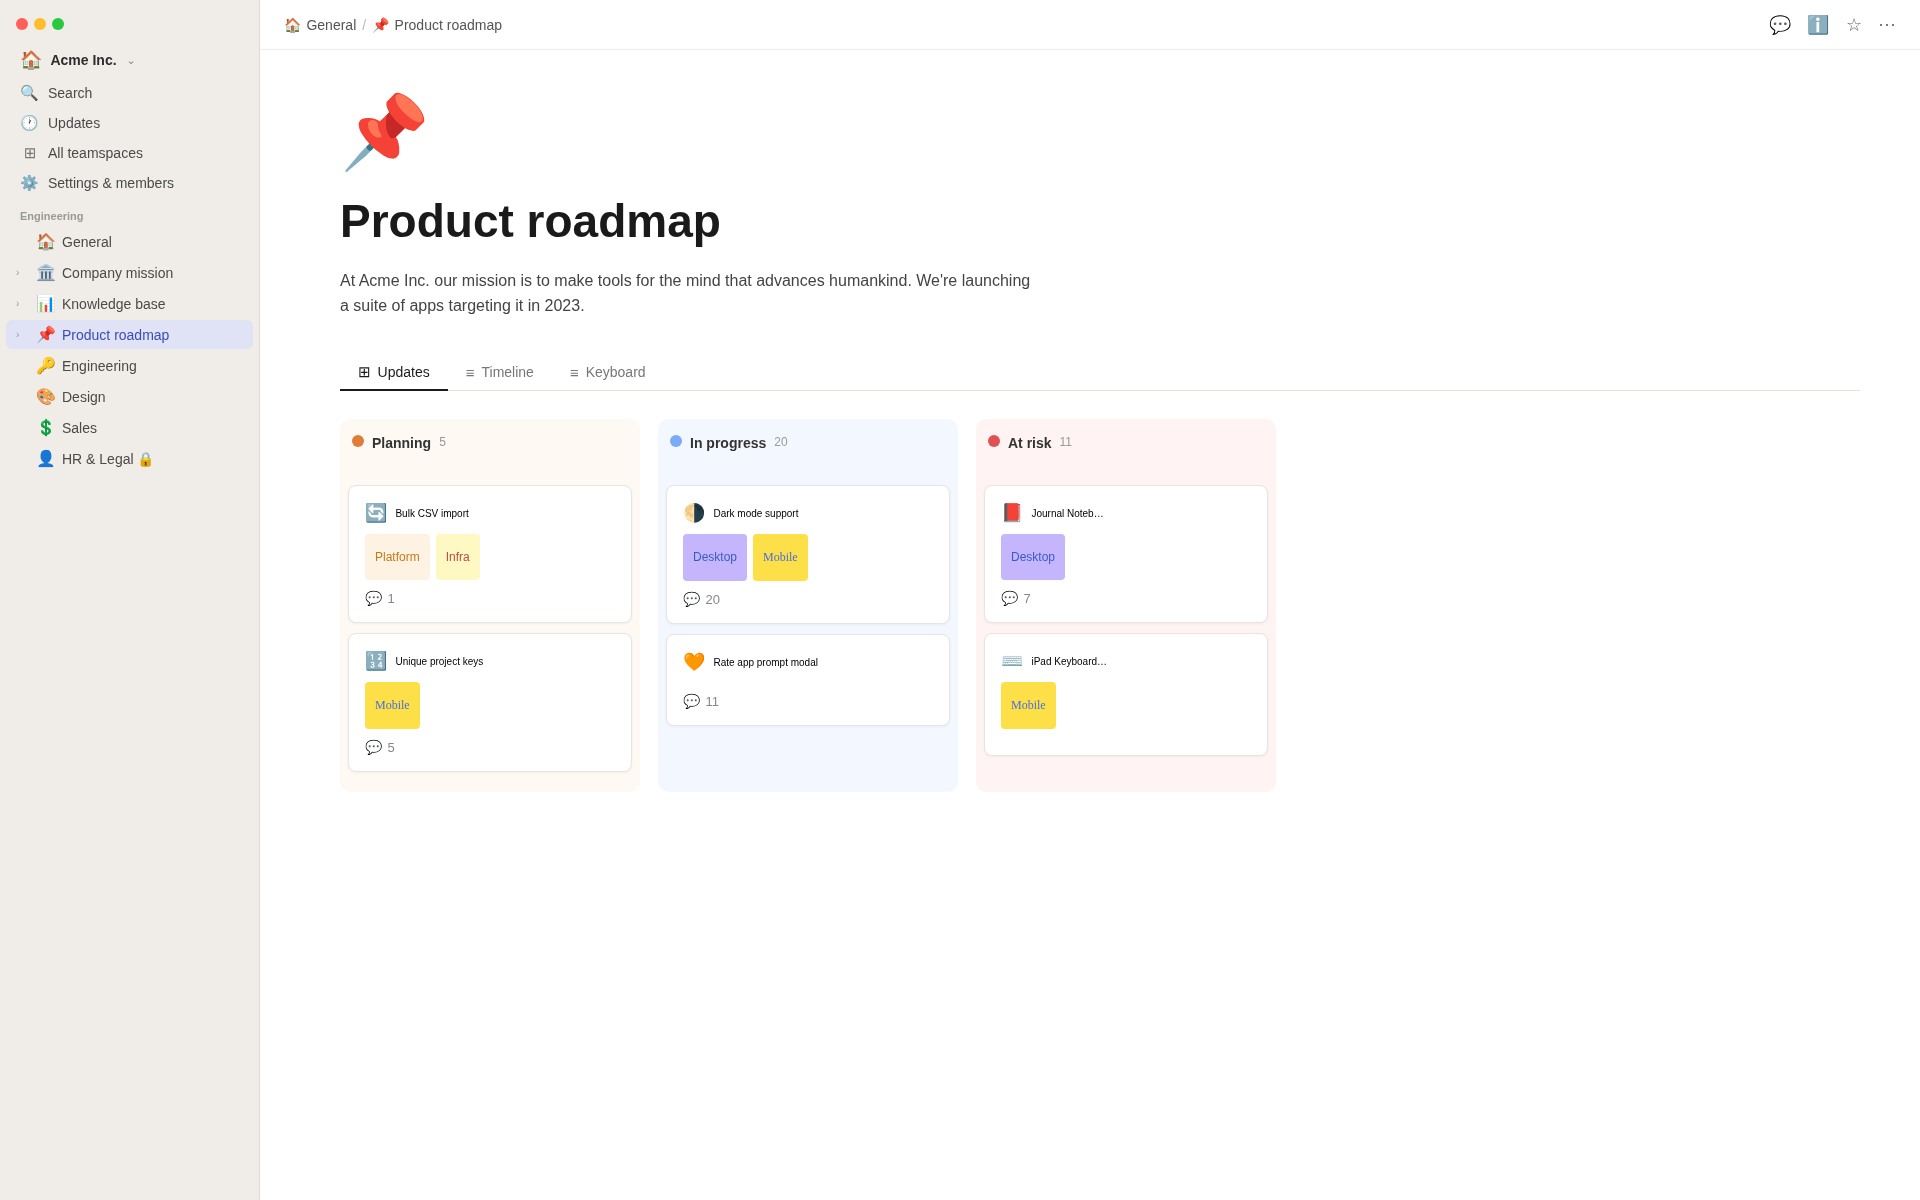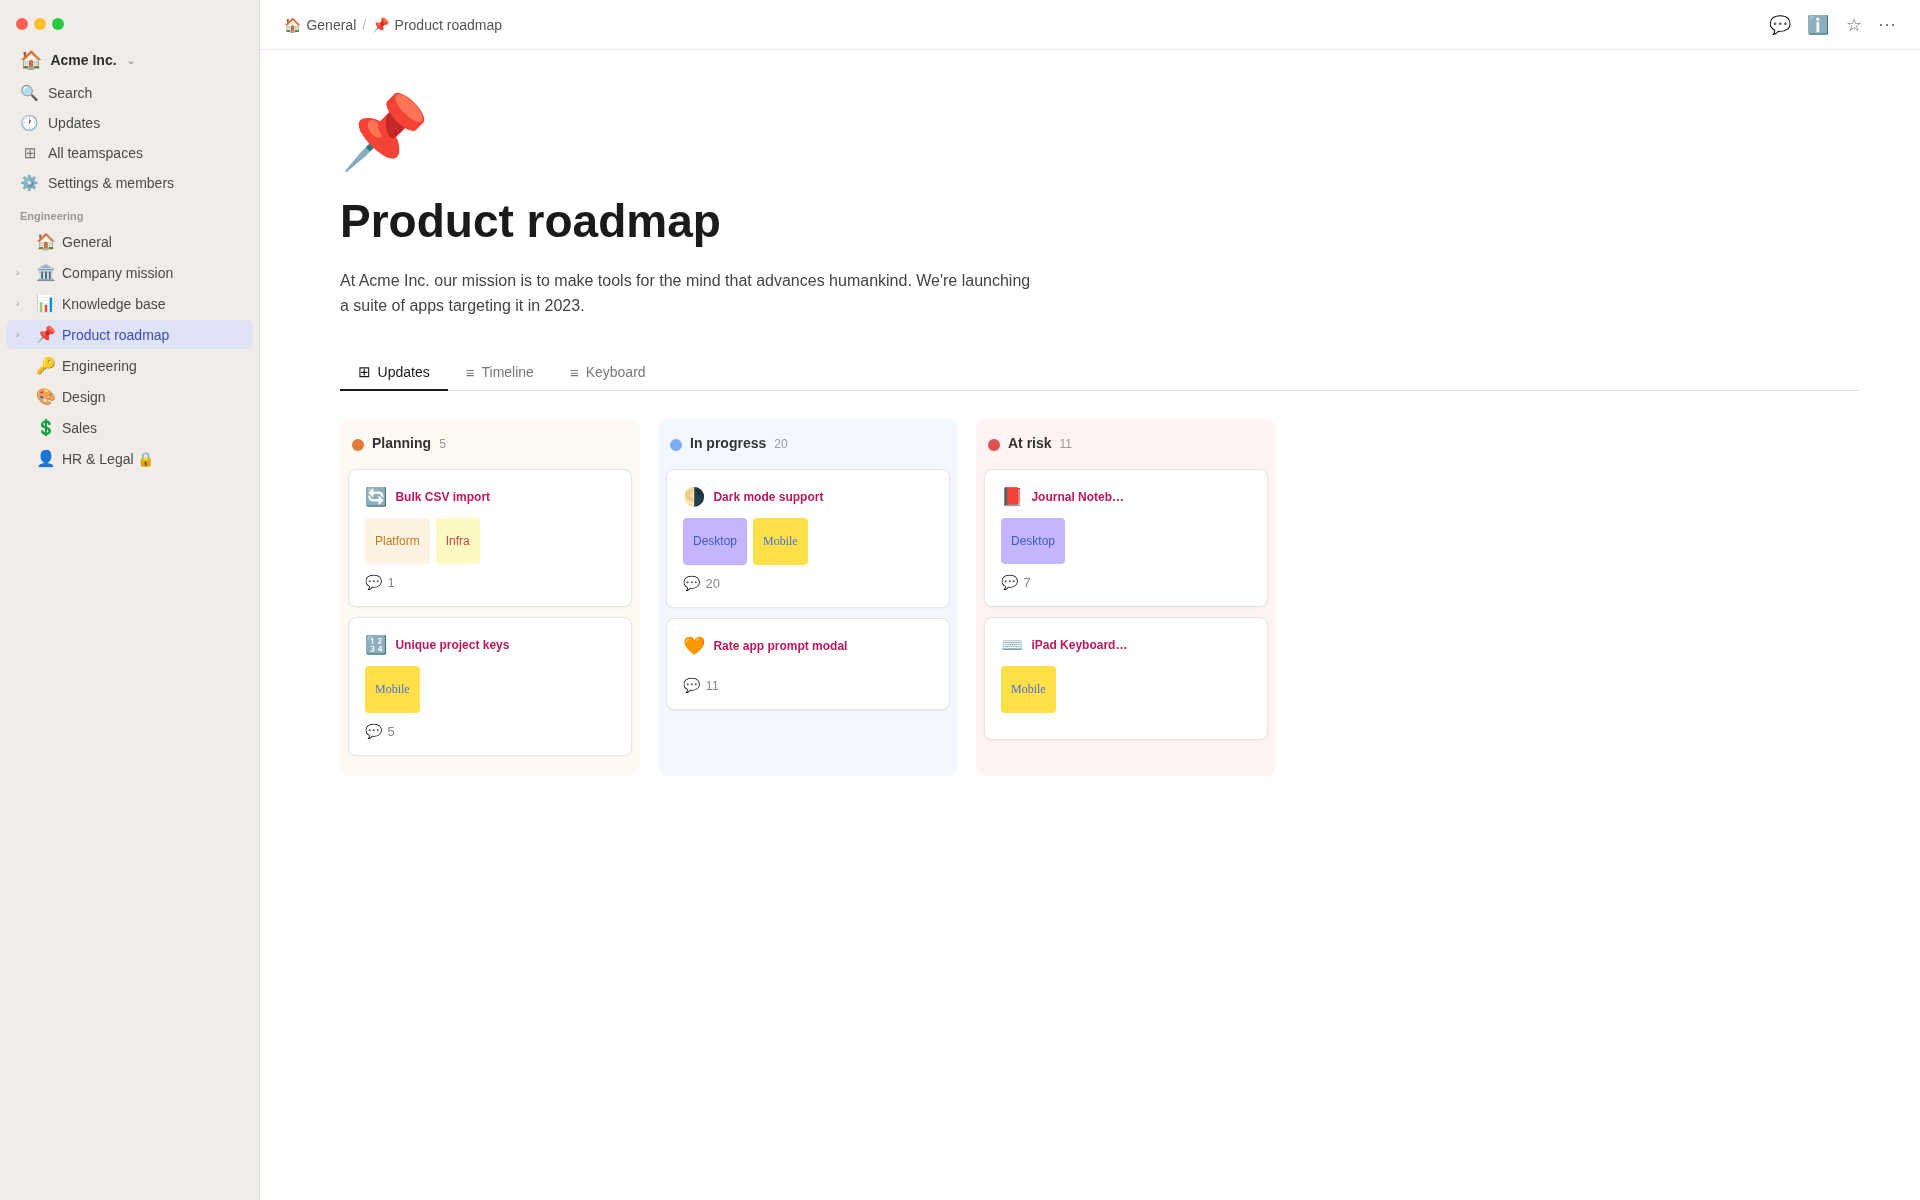--- a/index.html
+++ b/index.html
@@ -102,35 +102,35 @@
     .tab-icon { font-size: 15px; }
 
     
     .kanban {
       display: flex; gap: 18px; overflow-x: auto; padding-bottom: 20px;
     }
     .kanban-col {
       min-width: 300px; width: 300px; background: transparent;
     }
     .col-header {
-      display: flex; align-items: flex-end; gap: 8px; margin-bottom: 12px; padding: 6px 4px;
+      display: flex; align-items: flex-start; gap: 8px; margin-bottom: 28px; padding: 6px 4px;
     }
     .col-dot { width: 12px; height: 12px; border-radius: 50%; }
     .col-dot-orange { background: #e07b39; }
     .col-dot-blue { background: #7baaf7; }
     .col-dot-red { background: #e05252; }
     .col-title { font-size: 14px; font-weight: 600; color: #333; }
     .col-count { font-size: 12px; color: #999; font-weight: 500; }
 
     .kanban-card {
       background: #fff; border: 1px solid #e8e5e0; border-radius: 8px; padding: 16px; margin-bottom: 10px; box-shadow: 0 1px 3px rgba(0,0,0,0.05);
     }
     .card-title-row { display: flex; align-items: center; gap: 8px; margin-bottom: 10px; }
     .card-icon { font-size: 18px; }
-    .card-title { font-size: 12px; font-weight: 700; color: #be185d; }
+    .card-title { font-size: 10px; font-weight: 400; color: #000000; }
     .tags { display: flex; flex-wrap: wrap; gap: 6px; margin-bottom: 10px; }
     .tag {
       padding: 16px 10px; border-radius: 4px; font-size: 12px; font-weight: 500; background: #f0ede8; color: #555;
     }
     .tag-platform { background: #fef3e2; color: #c47a1a; }
     .tag-infra { background: #fef9c3; color: #c44a4a; }
     .tag-desktop { background: #c4b5fd; color: #3a5cc7; }
     .tag-mobile { background: #fde047; color: #4a6ee0; font-family: Liberation Serif, serif; }
     .card-comments { display: flex; align-items: center; gap: 5px; font-size: 13px; color: #888; }
     .comment-icon { font-size: 14px; }

